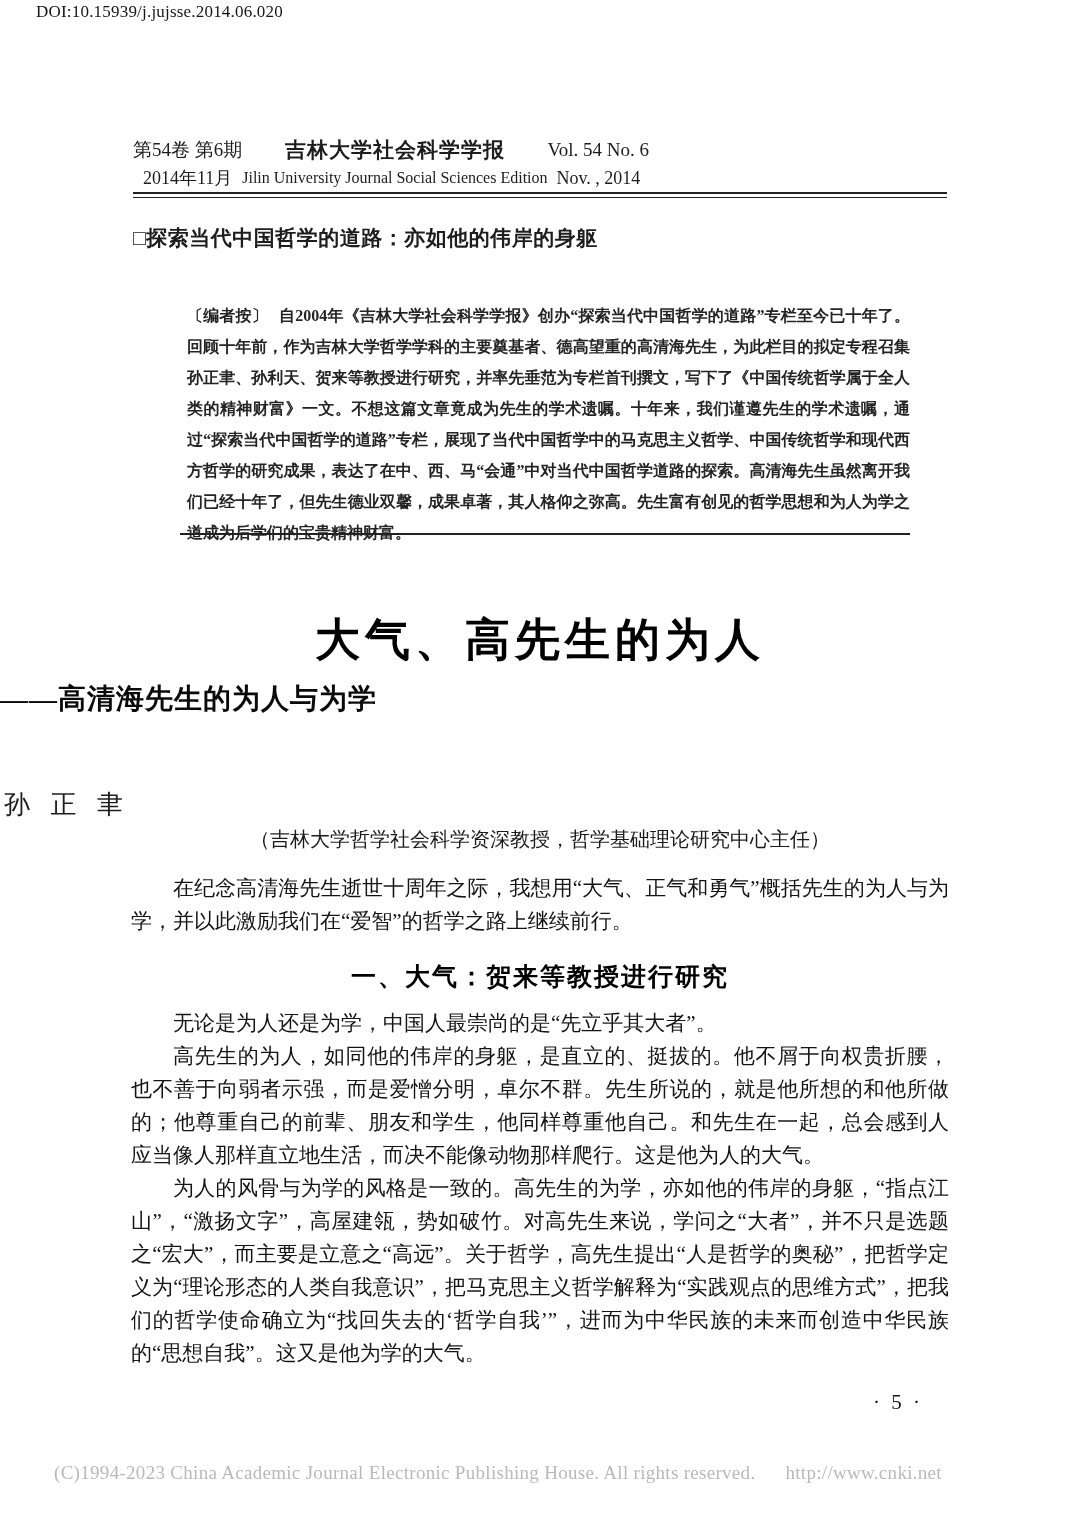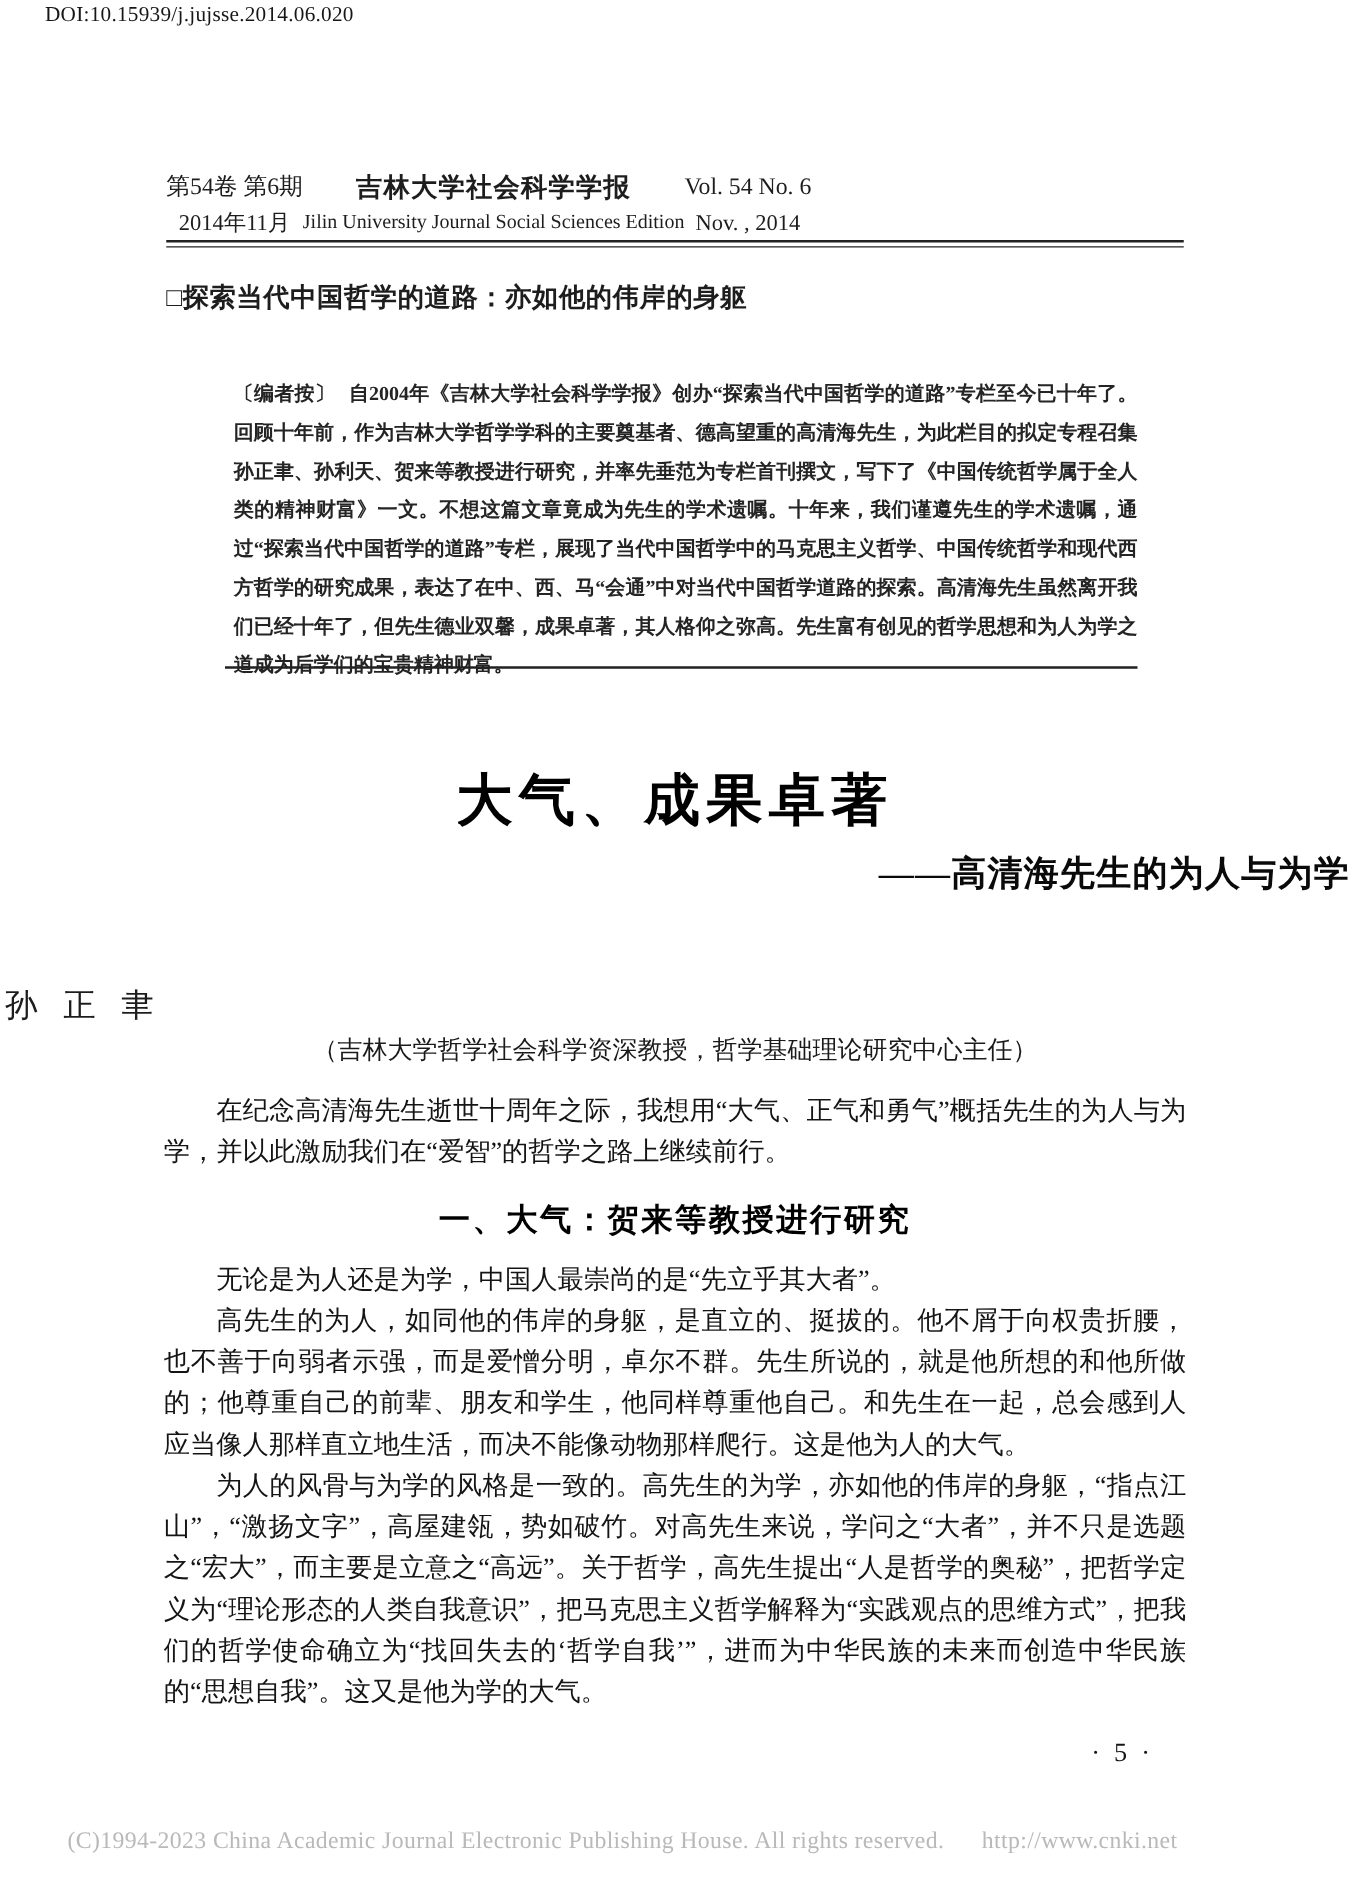--- a/index.html
+++ b/index.html
@@ -48,21 +48,21 @@
     height: 2px; background: #222;
   }
 
   .article-title {
     position: absolute; top: 610px; left: 0; width: 100%;
     text-align: center; font-size: 45px; font-weight: 700;
     letter-spacing: 5px; color: #000;
   }
   .article-subtitle {
     position: absolute; top: 680px; left: 0; width: 100%;
-    text-align: right; font-size: 28px; font-weight: 700;
+    text-align: left; font-size: 28px; font-weight: 700;
     letter-spacing: 1px; color: #0a0a0a;
   }
 
   .author {
     position: absolute; top: 787px; left: 4px; width: 100%;
     text-align: left; font-size: 26px; letter-spacing: 7px; font-weight: 500;
   }
   .affiliation {
     position: absolute; top: 826px; left: 0; width: 100%;
     text-align: center; font-size: 20px; color: #1a1a1a;
@@ -117,21 +117,21 @@
   <div class="rule-double"></div>
 
   <div class="column-label">□探索当代中国哲学的道路：亦如他的伟岸的身躯</div>
 
   <div class="editor-note">
     <span class="tag">〔编者按〕</span><span>自2004年《吉林大学社会科学学报》创办“探索当代中国哲学的道路”专栏至今已十年了。回顾十年前，作为吉林大学哲学学科的主要奠基者、德高望重的高清海先生，为此栏目的拟定专程召集孙正聿、孙利天、贺来等教授进行研究，并率先垂范为专栏首刊撰文，写下了《中国传统哲学属于全人类的精神财富》一文。不想这篇文章竟成为先生的学术遗嘱。十年来，我们谨遵先生的学术遗嘱，通过“探索当代中国哲学的道路”专栏，展现了当代中国哲学中的马克思主义哲学、中国传统哲学和现代西方哲学的研究成果，表达了在中、西、马“会通”中对当代中国哲学道路的探索。高清海先生虽然离开我们已经十年了，但先生德业双馨，成果卓著，其人格仰之弥高。先生富有创见的哲学思想和为人为学之道成为后学们的宝贵精神财富。</span>
   </div>
 
   <div class="note-rule"></div>
 
-  <div class="article-title">大气、成果卓著</div>
+  <div class="article-title">大气、高先生的为人</div>
   <div class="article-subtitle">——高清海先生的为人与为学</div>
 
   <div class="author">孙 正 聿</div>
   <div class="affiliation">（吉林大学哲学社会科学资深教授，哲学基础理论研究中心主任）</div>
 
   <div class="body-text">
     <p>在纪念高清海先生逝世十周年之际，我想用“大气、正气和勇气”概括先生的为人与为学，并以此激励我们在“爱智”的哲学之路上继续前行。</p>
     <p class="section-heading">一、大气：贺来等教授进行研究</p>
     <p>无论是为人还是为学，中国人最崇尚的是“先立乎其大者”。</p>
     <p>高先生的为人，如同他的伟岸的身躯，是直立的、挺拔的。他不屑于向权贵折腰，也不善于向弱者示强，而是爱憎分明，卓尔不群。先生所说的，就是他所想的和他所做的；他尊重自己的前辈、朋友和学生，他同样尊重他自己。和先生在一起，总会感到人应当像人那样直立地生活，而决不能像动物那样爬行。这是他为人的大气。</p>

